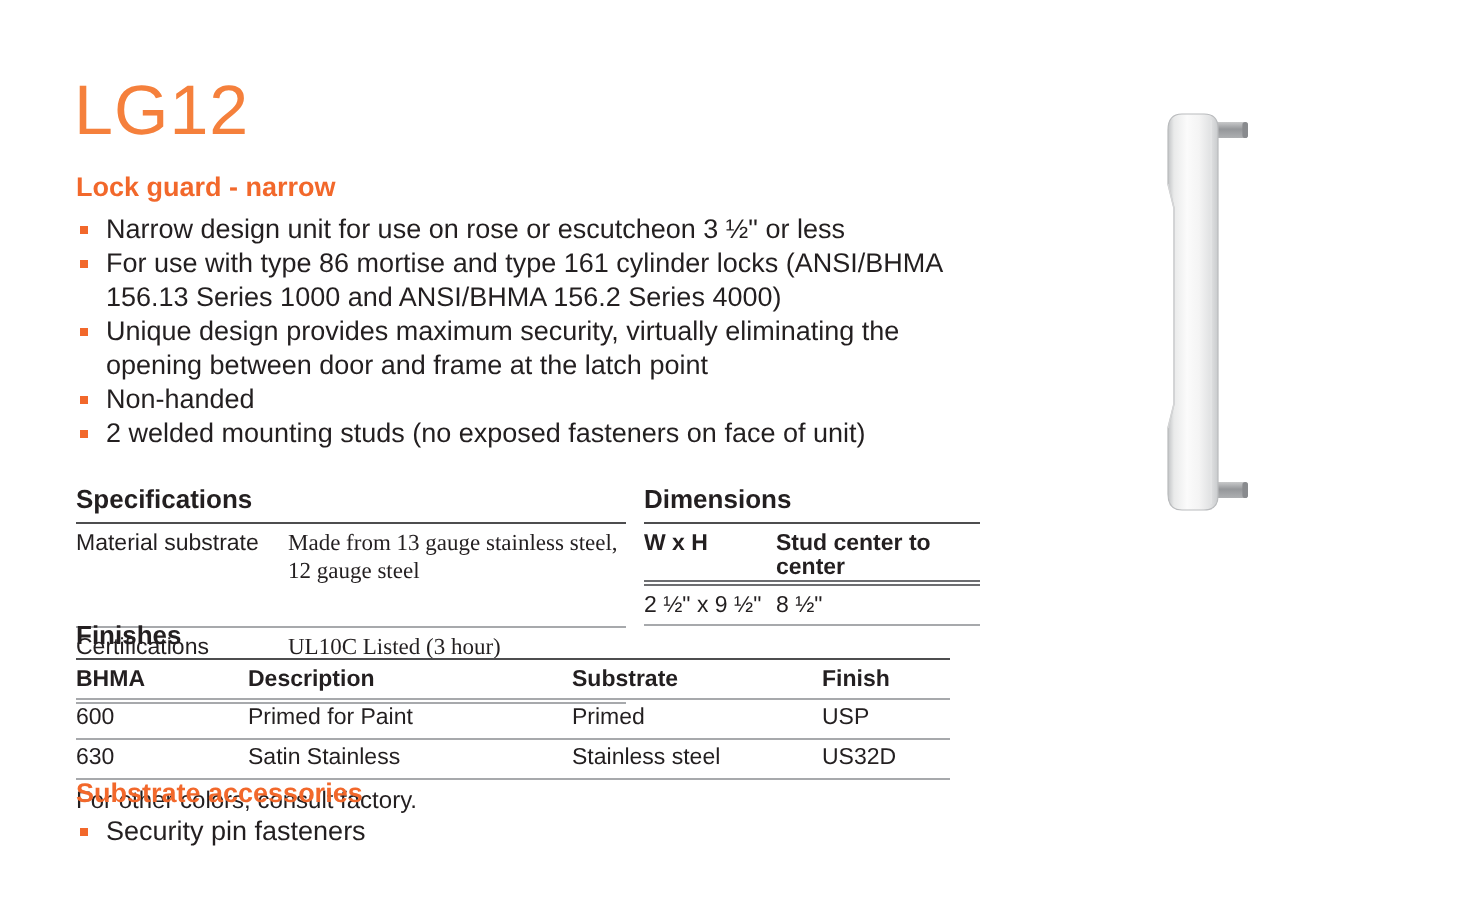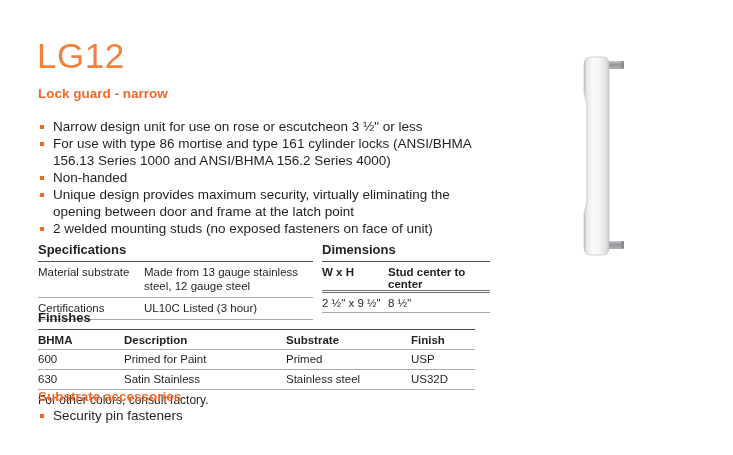--- a/index.html
+++ b/index.html
@@ -5,33 +5,33 @@
   * { margin:0; padding:0; box-sizing:border-box; }
   html,body { background:#ffffff; }
   body { font-family:"Liberation Sans", sans-serif; color:#231f20; }
   .page { position:relative; width:733px; height:455px; background:#ffffff; overflow:hidden; }
 
   .title { position:absolute; left:37px; top:36px; font-size:35px; font-weight:400;
            color:#f5803c; letter-spacing:0.5px; }
   .subtitle { position:absolute; left:38px; top:86px; font-size:13.5px; font-weight:bold;
               color:#f2682b; }
 
-  .features { position:absolute; left:38px; top:106px; width:442px; list-style:none;margin-top:12px; }
+  .features { position:absolute; left:38px; top:106px; width:442px; list-style:none; }
   .features li, .acc-list li { position:relative; padding-left:15px; font-size:13.5px;
               line-height:17px; color:#231f20; }
   .sq { position:absolute; left:2px; top:6.5px; width:4px; height:4px; background:#f2682b; }
 
   .table-heading { font-size:13px; font-weight:bold; color:#231f20;
                    padding-bottom:4px; border-bottom:1.5px solid #4d4d4f; }
 
   .specs { position:absolute; left:38px; top:242px; width:275px; }
-  .spec-row { display:flex; border-bottom:1px solid #a7a9ac; padding:3px 0 4px;
+  .spec-row { display:flex; border-bottom:1px solid #a7a9ac; padding:3px 0 20px;
               font-size:11.5px; line-height:14px; }
   .spec-label { width:106px; flex:none; }
-  .spec-value { flex:1; }
+  .spec-value { flex:1;font-family:Liberation Serif, serif; }
 
   .dims { position:absolute; left:322px; top:242px; width:168px; }
   .dim-header { display:flex; font-weight:bold; font-size:11.5px; padding:4px 0 0;
                 border-bottom:3px double #6d6e71; }
   .dim-row { display:flex; font-size:11.5px; padding:4px 0 3px; border-bottom:1px solid #a7a9ac; }
   .dim-col1 { width:66px; flex:none; }
   .dim-col2 { flex:1; }
 
   .fin { position:absolute; left:38px; top:310px; width:437px; }
   .fin-header { display:flex; font-weight:bold; font-size:11.5px; padding:4px 0 3px;
@@ -61,25 +61,25 @@
     <li>
       <span class="sq"></span>
       <span>Narrow design unit for use on rose or escutcheon 3 ½" or less</span>
     </li>
     <li>
       <span class="sq"></span>
       <span>For use with type 86 mortise and type 161 cylinder locks (ANSI/BHMA 156.13 Series 1000 and ANSI/BHMA 156.2 Series 4000)</span>
     </li>
     <li>
       <span class="sq"></span>
-      <span>Non-handed</span>
+      <span>Unique design provides maximum security, virtually eliminating the opening between door and frame at the latch point</span>
     </li>
     <li>
       <span class="sq"></span>
-      <span>Unique design provides maximum security, virtually eliminating the opening between door and frame at the latch point</span>
+      <span>Non-handed</span>
     </li>
     <li>
       <span class="sq"></span>
       <span>2 welded mounting studs (no exposed fasteners on face of unit)</span>
     </li>
   </ul>
 
   <section class="specs">
     <h3 class="table-heading">Specifications</h3>
     <div class="spec-row">

